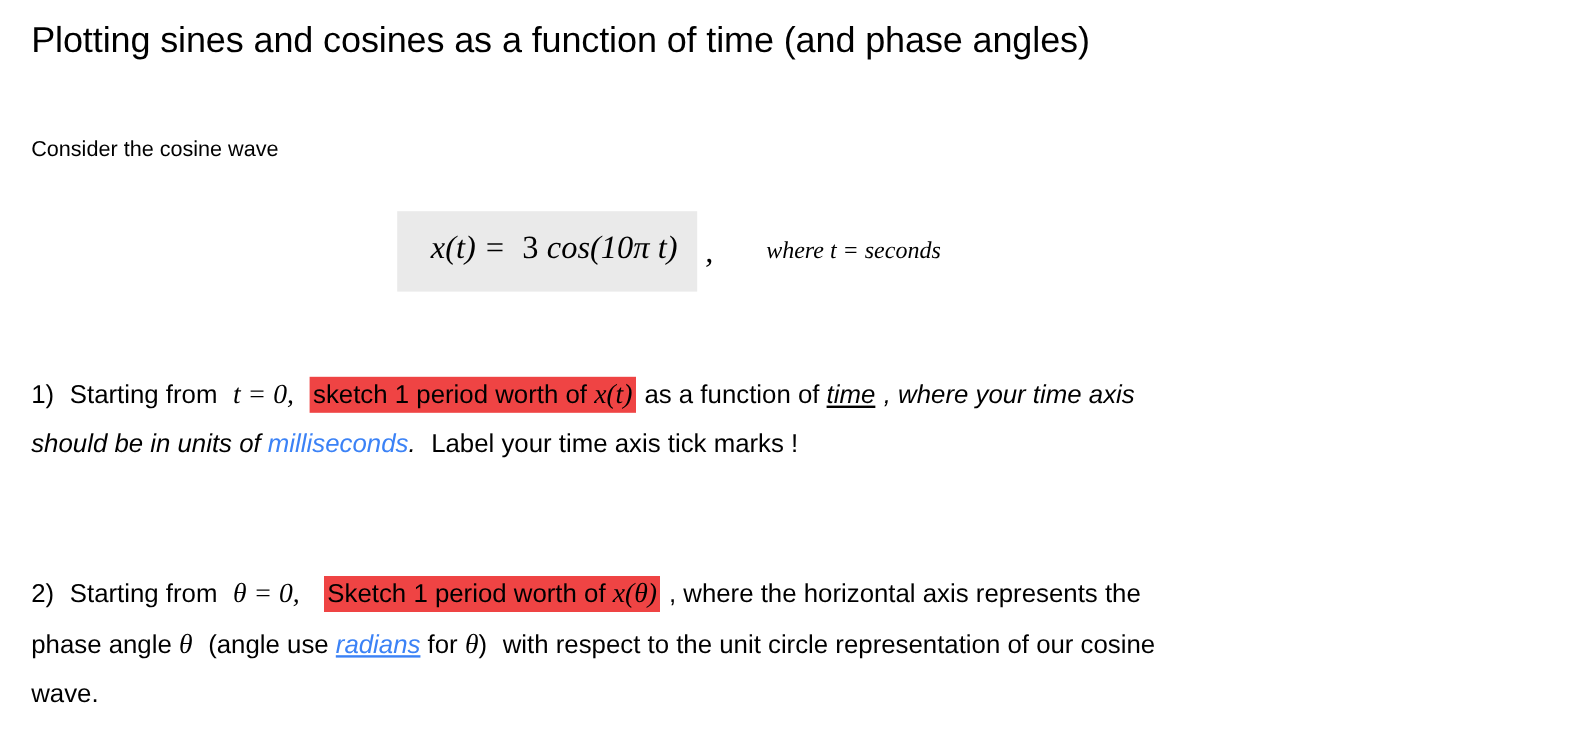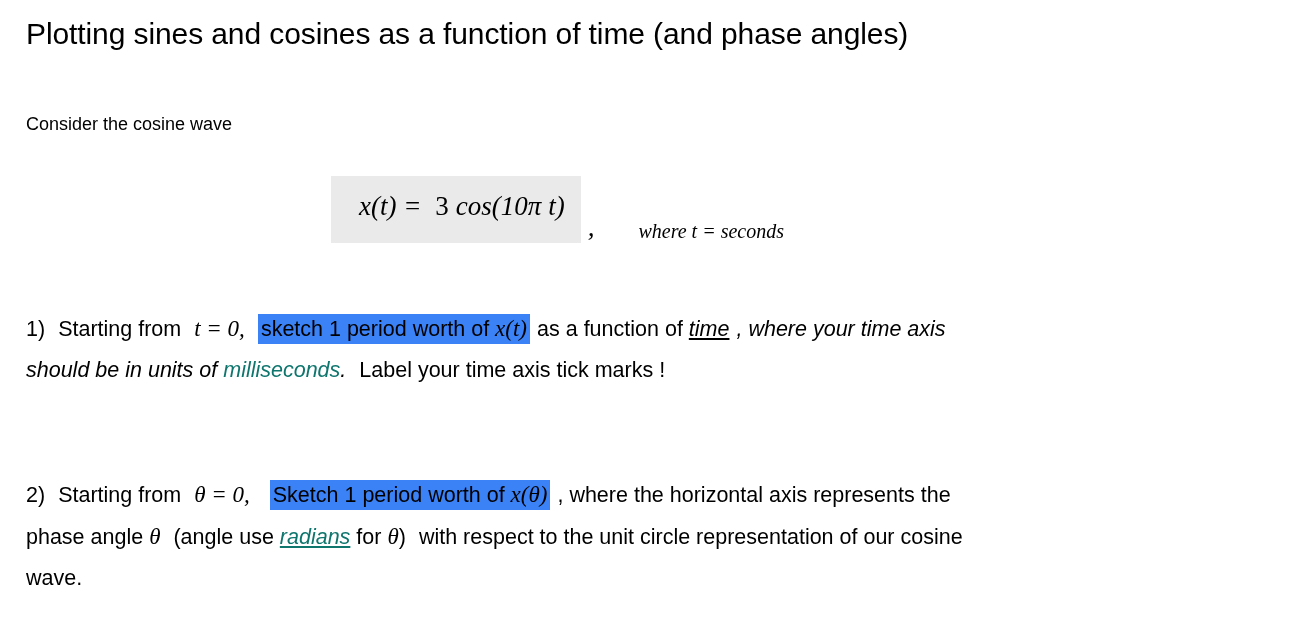--- a/index.html
+++ b/index.html
@@ -45,21 +45,21 @@
     font-weight: 400;
     white-space: nowrap;
   }
 
   
   .equation-row {
     position: absolute;
     left: 331px;
     top: 176px;
     display: flex;
-    align-items: flex-end;
+    align-items: center;
     white-space: nowrap;
   }
   .math {
     font-family: "Liberation Serif", "DejaVu Serif", serif;
     font-style: italic;
     font-size: 27px;
   }
   .eq-boxed {
     background: #eaeaea;
     padding: 14px 16px 20px 28px;
@@ -90,26 +90,26 @@
   }
   .item-1 { top: 308px; }
   .item-2 { top: 474px; }
 
   .item p {
     margin: 0;
     white-space: nowrap;
   }
 
   .hl {
-    background: #3b82f6;
+    background: #ef4444;
     padding: 3px 3px;
     box-decoration-break: clone;
     -webkit-box-decoration-break: clone;
   }
-  .red { color: #0f766e; }
+  .red { color: #3b82f6; }
   .ital { font-style: italic; text-align: center; }
   .und { text-decoration: underline; text-underline-offset: 2px; }
   .red.und { text-decoration-color: #ec3a23; text-decoration: underline; }
 
   .mathi {
     font-family: "Liberation Serif", "DejaVu Serif", serif;
     font-style: italic;
     font-size: 23px;
   }
   .gap-sm { display: inline-block; width: 7px; }

